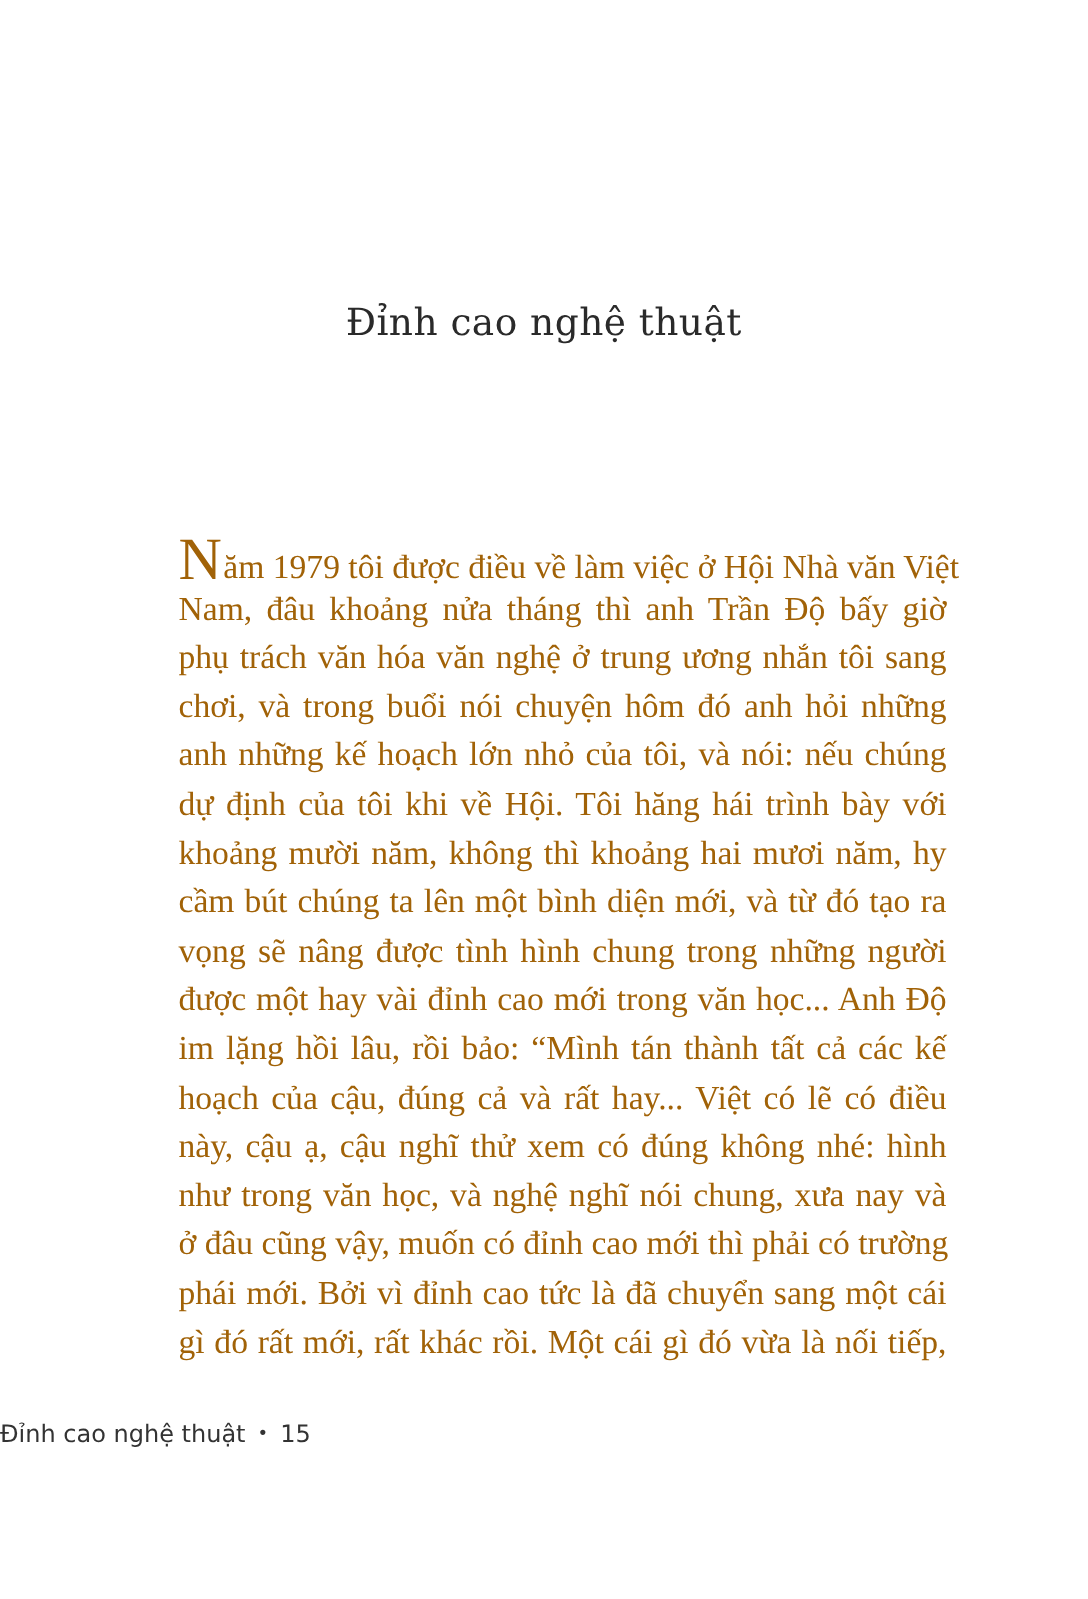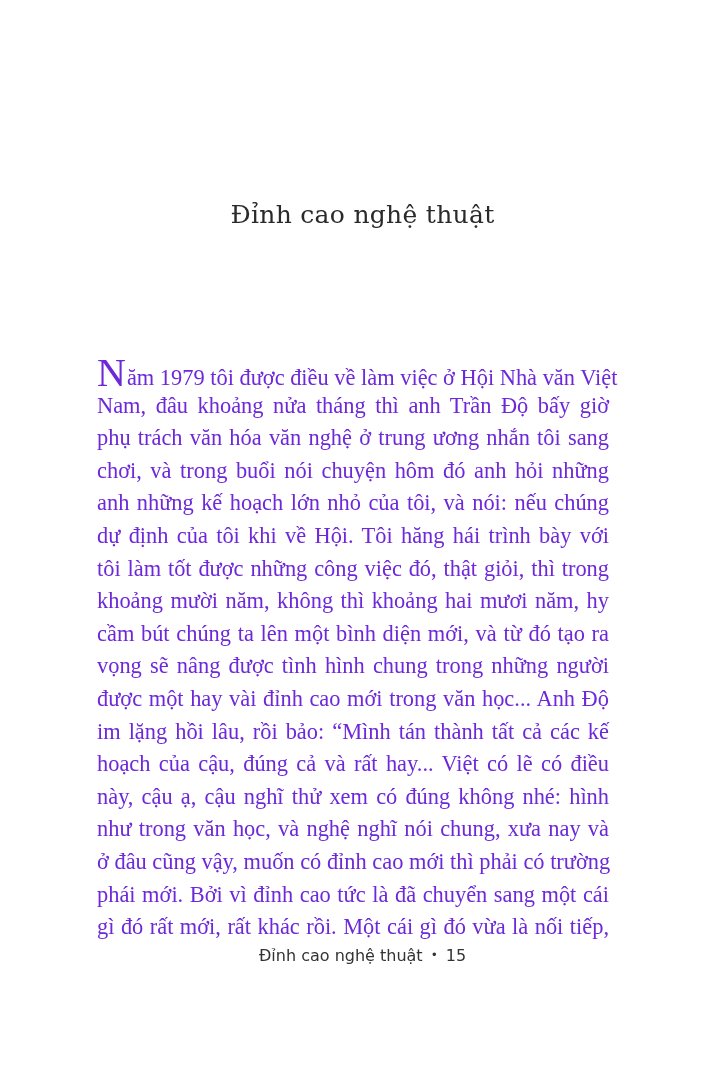--- a/index.html
+++ b/index.html
@@ -21,46 +21,45 @@
       width: 725px;
       text-align: center;
       font-family: "DejaVu Serif", serif;
       font-size: 25px;
       letter-spacing: 0.3px;
       color: #2a2a2a;
     }
     .body-text {
       position: absolute;
       top: 357px;
-      left: 97px;
+      left: 119px;
       width: 512px;
       font-family: "Liberation Serif", serif;
       font-size: 22.4px;
       line-height: 32.6px;
-      color: #6d28d9;
+      color: #a16207;
     }
     .line {
       display: block;
       white-space: nowrap;
       text-align: justify;
       text-align-last: justify;
       height: 32.6px;
     }
     .drop-initial {
       font-size: 40px;
       line-height: 32.6px;
       vertical-align: -1px;
       margin-right: 1px;
     }
     .running-footer {
       position: absolute;
       top: 946px;
       left: 0;
       width: 725px;
-      text-align: center;
       font-family: "DejaVu Sans", sans-serif;
       font-size: 16px;
       color: #333333;
     }
     .running-footer .sep {
       margin: 0 8px;
       font-size: 12px;
       vertical-align: 2px;
     }
   </style>
@@ -69,21 +68,20 @@
 
 <h1 class="chapter-title" style="margin:0;font-weight:normal;">Đỉnh cao nghệ thuật</h1>
 
 <div class="body-text">
   <span class="line"><span class="drop-initial">N</span><span>ăm 1979 tôi được điều về làm việc ở Hội Nhà văn Việt</span></span>
   <span class="line">Nam, đâu khoảng nửa tháng thì anh Trần Độ bấy giờ</span>
   <span class="line">phụ trách văn hóa văn nghệ ở trung ương nhắn tôi sang</span>
   <span class="line">chơi, và trong buổi nói chuyện hôm đó anh hỏi những</span>
   <span class="line">anh những kế hoạch lớn nhỏ của tôi, và nói: nếu chúng</span>
   <span class="line">dự định của tôi khi về Hội. Tôi hăng hái trình bày với</span>
-  <span class="line">tôi làm tốt được những công việc đó, thật giỏi, thì trong</span>
   <span class="line">khoảng mười năm, không thì khoảng hai mươi năm, hy</span>
   <span class="line">cầm bút chúng ta lên một bình diện mới, và từ đó tạo ra</span>
   <span class="line">vọng sẽ nâng được tình hình chung trong những người</span>
   <span class="line">được một hay vài đỉnh cao mới trong văn học... Anh Độ</span>
   <span class="line">im lặng hồi lâu, rồi bảo: “Mình tán thành tất cả các kế</span>
   <span class="line">hoạch của cậu, đúng cả và rất hay... Việt có lẽ có điều</span>
   <span class="line">này, cậu ạ, cậu nghĩ thử xem có đúng không nhé: hình</span>
   <span class="line">như trong văn học, và nghệ nghĩ nói chung, xưa nay và</span>
   <span class="line">ở đâu cũng vậy, muốn có đỉnh cao mới thì phải có trường</span>
   <span class="line">phái mới. Bởi vì đỉnh cao tức là đã chuyển sang một cái</span>

